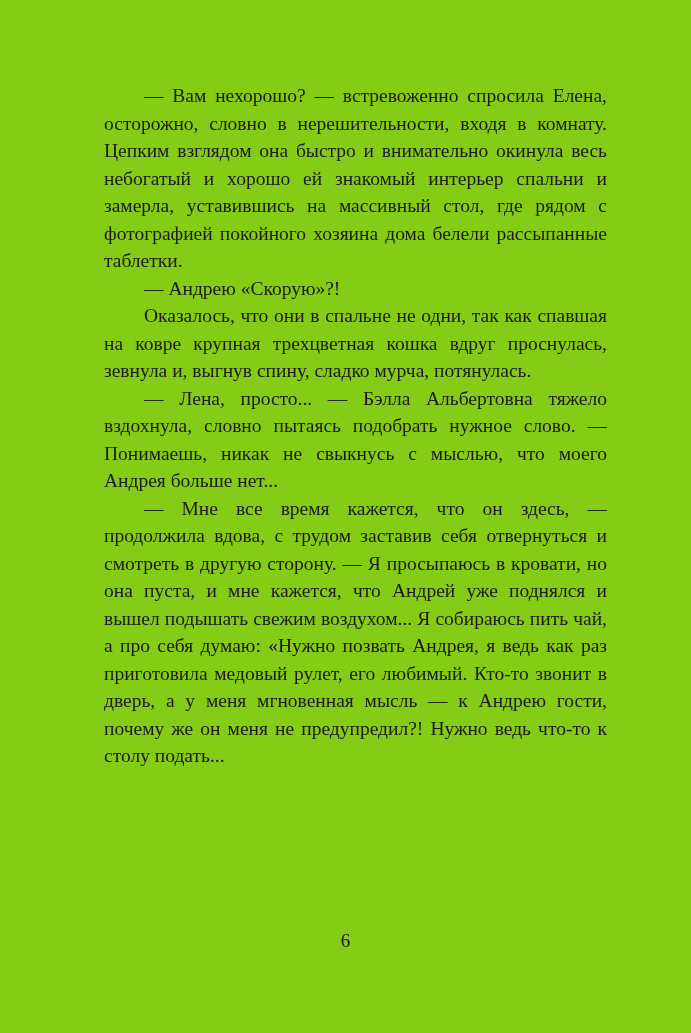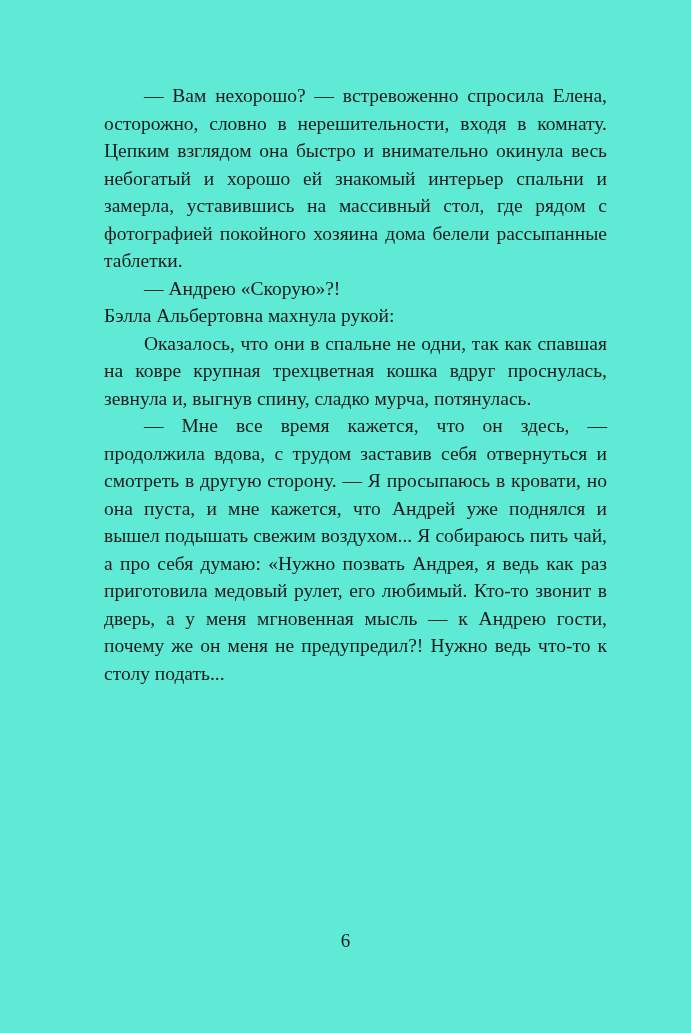--- a/index.html
+++ b/index.html
@@ -4,21 +4,21 @@
 <style>
   html, body {
     margin: 0;
     padding: 0;
     background: #ffffff;
   }
   .page {
     position: relative;
     width: 691px;
     height: 1033px;
-    background: #5eead4;
+    background: #84cc16;
     overflow: hidden;
     font-family: "Liberation Serif", "DejaVu Serif", serif;
     color: #1b1b1b;
   }
   .text-block {
     position: absolute;
     left: 104px;
     top: 82px;
     width: 503px;
     font-size: 19.5px;
@@ -44,18 +44,18 @@
     color: #1b1b1b;
   }
 </style>
 </head>
 <body>
 
 <div class="page">
   <div class="text-block" id="text-block">
       <p class="indent">— Вам нехорошо? — встревоженно спросила Елена, осторожно, словно в нерешительности, входя в комнату. Цепким взглядом она быстро и внимательно окинула весь небогатый и хорошо ей знакомый интерьер спальни и замерла, уставившись на массивный стол, где рядом с фотографией покойного хозяина дома белели рассыпанные таблетки.</p>
       <p class="indent">— Андрею «Скорую»?!</p>
-      <p>Бэлла Альбертовна махнула рукой:</p>
       <p class="indent">Оказалось, что они в спальне не одни, так как спавшая на ковре крупная трехцветная кошка вдруг проснулась, зевнула и, выгнув спину, сладко мурча, потянулась.</p>
+      <p class="indent">— Лена, просто... — Бэлла Альбертовна тяжело вздохнула, словно пытаясь подобрать нужное слово. — Понимаешь, никак не свыкнусь с мыслью, что моего Андрея больше нет...</p>
       <p class="indent">— Мне все время кажется, что он здесь, — продолжила вдова, с трудом заставив себя отвернуться и смотреть в другую сторону. — Я просыпаюсь в кровати, но она пуста, и мне кажется, что Андрей уже поднялся и вышел подышать свежим воздухом... Я собираюсь пить чай, а про себя думаю: «Нужно позвать Андрея, я ведь как раз приготовила медовый рулет, его любимый. Кто-то звонит в дверь, а у меня мгновенная мысль — к Андрею гости, почему же он меня не предупредил?! Нужно ведь что-то к столу подать...</p>
     </div>
   <div class="page-number">6</div>
 </div>
 
 </body></html>

